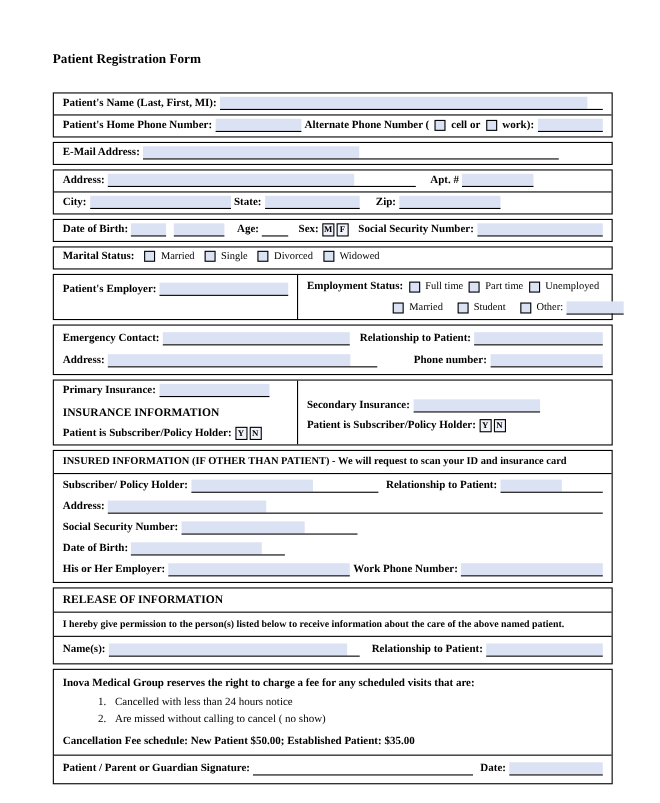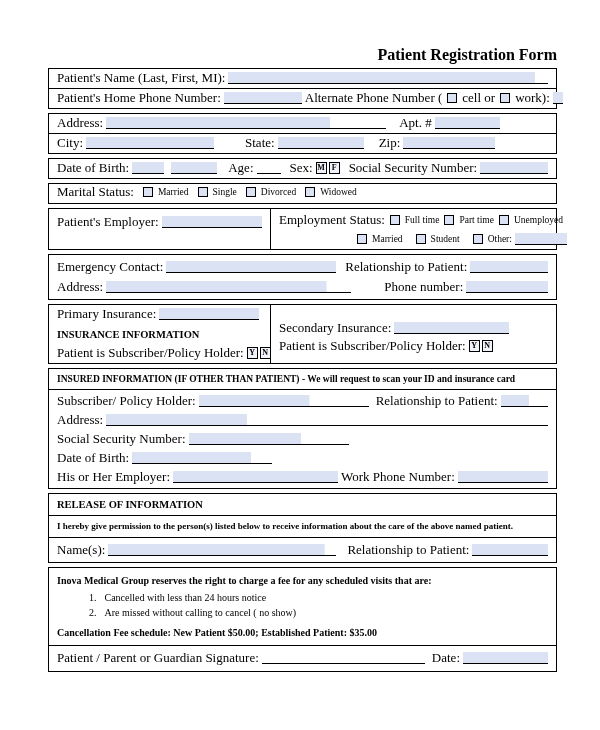--- a/index.html
+++ b/index.html
@@ -2,26 +2,26 @@
 <html style="--field_fill: #dbe2f3;"><head>
 <meta charset="utf-8">
 <style>
   * { box-sizing: border-box; }
   html,body { margin:0; padding:0; background:#fff; }
   .page {
     width:600px; height:730px; background:#fff; outline:1px solid #ececec;
     font-family:"Liberation Serif", serif; color:#000;
     padding:46px 43px 0 48px; overflow:hidden;
   }
-  .title { text-align:right; font-weight:bold; font-size:16px; margin-bottom:4px; }
+  .title { font-weight:bold; font-size:12px; margin-bottom:23px; }
   .box { border:1px solid #000; margin-bottom:4px; background:#fff; }
   .row { display:flex; align-items:flex-end; padding:2px 8px 4px; gap:3px; }
   .bt { border-top:1px solid #000; }
   .bb { border-bottom:1px solid #000; }
-  .lbl { font-weight:normal; font-size:13px; line-height:12px; white-space:nowrap; }
+  .lbl { font-weight:bold; font-size:10px; line-height:12px; white-space:nowrap; }
   .opt { font-size:9.5px; line-height:12px; white-space:nowrap; }
   .txt { font-size:10px; line-height:13px; }
   .btxt { font-weight:bold; font-size:10px; line-height:13px; }
   .btxt-sm { font-weight:bold; font-size:9px; line-height:12px; }
   .hdr { font-weight:bold; font-size:10.5px; line-height:13px; }
   .hdr-sm { font-weight:bold; font-size:9.5px; line-height:12px; white-space:nowrap; }
   .field {
     height:13px; border-bottom:1px solid #000; flex:none; min-width:10px;
     background-image:linear-gradient(var(--field_fill,#dbe2f3),var(--field_fill,#dbe2f3));
     background-repeat:no-repeat; background-position:left bottom;
@@ -59,32 +59,38 @@
       <span class="field" style="width:78px"></span>
       <span class="lbl">Alternate Phone Number (</span>
       <span class="cb cb-in"></span>
       <span class="lbl">cell or</span>
       <span class="cb cb-in"></span>
       <span class="lbl">work):</span>
       <span class="field grow"></span>
     </div>
   </div>
 
+  <div class="box">
+    <div class="row">
+      <span class="lbl">E-Mail Address:</span>
+      <span class="field grow" style="--fw:52%; margin-right:40px"></span>
+    </div>
+  </div>
 
   <div class="box">
     <div class="row">
       <span class="lbl">Address:</span>
       <span class="field" style="width:280px; --fw:80%"></span>
       <span class="lbl" style="margin-left:10px">Apt. #</span>
       <span class="field" style="width:65px"></span>
     </div>
     <div class="row bt">
       <span class="lbl">City:</span>
       <span class="field" style="width:128px"></span>
-      <span class="lbl" style="margin-left:28px">State:</span>
+      <span class="lbl" style="margin-left:0">State:</span>
       <span class="field" style="width:86px"></span>
       <span class="lbl" style="margin-left:12px">Zip:</span>
       <span class="field" style="width:92px"></span>
     </div>
   </div>
 
   <div class="box">
     <div class="row">
       <span class="lbl">Date of Birth:</span>
       <span class="field" style="width:32px"></span>

